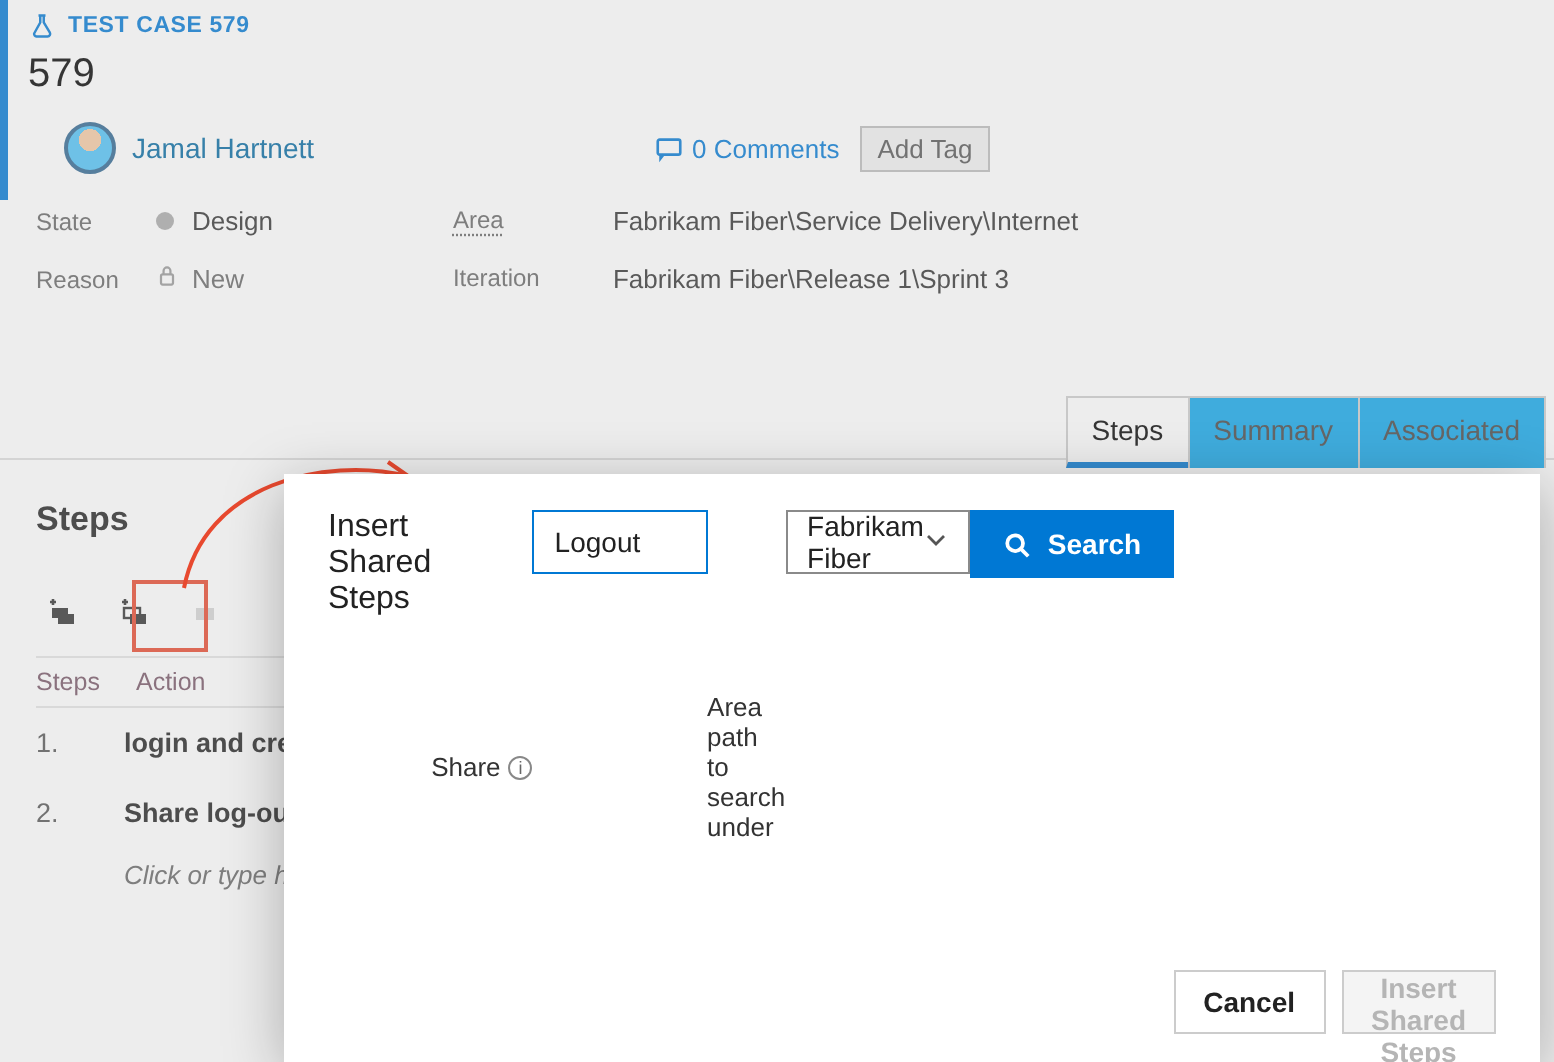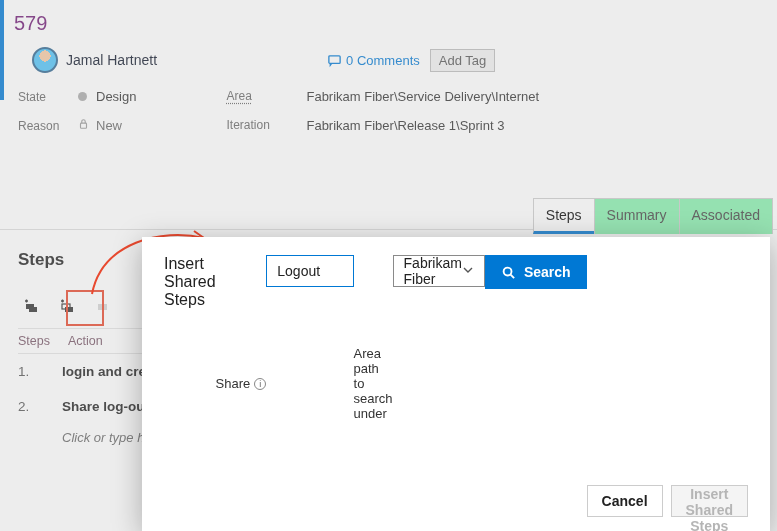--- a/index.html
+++ b/index.html
@@ -6,39 +6,39 @@
   body { width: 777px; height: 531px; overflow: hidden; background: #fff; position: relative; }
 
   .dim-overlay { position: absolute; inset: 0; background: rgba(190,190,190,0.28); pointer-events: none; z-index: 5; }
 
   .blue-bar { position: absolute; left: 0; top: 0; width: 4px; height: 100px; background: #0078d4; z-index: 2; }
 
   .header { padding-left: 14px; padding-top: 6px; position: relative; z-index: 1; }
   .breadcrumb { display:flex; align-items:center; gap:6px; color:#0078d4; font-size:11.5px; font-weight:600; letter-spacing:.3px; }
   .breadcrumb svg { width:14px; height:14px; }
   .title-row { display:flex; align-items:center; gap:14px; margin-top:6px; }
-  .wi-id { font-size:20px; color:#701a75; }
+  .wi-id { font-size:20px; color:#000000; }
   .wi-title { font-size:20px; color:#222; font-weight:400; }
 
   .assignee-row { display:flex; align-items:center; margin-top:12px; padding-left:18px;}
   .avatar { width:26px; height:26px; border-radius:50%; background: radial-gradient(circle at 50% 32%, #f6c9a2 0 30%, #4fc3f7 30% 100%); border:2px solid #2f6690; margin-right:8px;}
-  .assignee-name { font-size:14px; color:#0f172a; }
+  .assignee-name { font-size:14px; color:#0369a1; }
   .comments { margin-left:170px; color:#0078d4; font-size:13px; display:flex; align-items:center; gap:4px;}
   .add-tag { margin-left:10px; border:1px solid #bbb; background:#f0f0f0; padding:3px 8px; font-size:13px; color:#555;}
 
   .fields { display:flex; padding:16px 0 26px 18px; font-size:13px; color:#333; }
   .fcol { display:grid; grid-template-columns: 60px 18px auto; row-gap:14px; align-items:center;}
   .flabel { color:#666; font-size:12px; }
   .flabel.u { text-decoration: underline dotted; text-underline-offset: 3px; color:#666;}
   .dot { width:9px; height:9px; border-radius:50%; background:#aaa; display:inline-block;}
   .lock { color:#999; font-size:12px;}
   .rcol { margin-left:90px; display:grid; grid-template-columns: 80px auto; row-gap:14px;}
 
   .tabs { position:absolute; right:4px; top:198px; display:flex; font-size:14px; color:#444; z-index:1;}
-  .tab { padding:8px 12px; border:1px solid #ccc; border-bottom:none; background:#86efac; margin-left:-1px;}
+  .tab { padding:8px 12px; border:1px solid #ccc; border-bottom:none; background:#0ea5e9; margin-left:-1px;}
   .tab.active { border-bottom:3px solid #0078d4; color:#000; background:#fff;}
   .tabline { position:absolute; left:0; right:0; top:229px; height:1px; background:#ddd; z-index:0;}
 
   .steps-panel { position:absolute; left:18px; top:250px; right:18px; z-index:1;}
   .steps-title { font-size:17px; font-weight:600; color:#222; margin-bottom:24px;}
   .toolbar { display:flex; gap:10px; align-items:center; margin-bottom:10px;}
   .tbtn { width:26px; height:24px; display:flex; align-items:center; justify-content:center; color:#333;}
   .redbox { position:absolute; left:66px; top:290px; width:38px; height:36px; border:2.5px solid #e8492f; z-index:3;}
   .steps-head { display:flex; gap:14px; font-size:12.5px; color:#756; padding:5px 0; border-bottom:1px solid #e4e4e4; border-top:1px solid #e4e4e4;}
   .step-row { display:flex; gap:18px; padding:10px 0; font-size:13.5px; align-items:baseline;}
@@ -61,20 +61,26 @@
   .dlg-footer { margin-top:auto; display:flex; justify-content:flex-end; gap:8px;}
   .btn { height:32px; padding:0 14px; font-size:14px; border:1px solid #ccc; background:#fff; color:#222; cursor:pointer;font-weight:bold;}
   .btn.disabled { color:#b5b5b5; background:#f4f4f4; cursor:default;}
 </style>
 </head>
 <body>
 
 <div class="blue-bar"></div>
 
 <div class="header">
+  <div class="breadcrumb">
+    <svg viewBox="0 0 16 16" fill="none" stroke="#0078d4" stroke-width="1.4">
+        <path d="M6 2h4M7 2v4l-3.5 6.3A1.5 1.5 0 0 0 4.8 14h6.4a1.5 1.5 0 0 0 1.3-2.2L9 6V2"></path>
+      </svg>
+    <span>TEST CASE 579</span>
+  </div>
   <div class="title-row">
     <span class="wi-id">579</span>
   </div>
   <div class="assignee-row">
     <span class="avatar"></span>
     <span class="assignee-name">Jamal Hartnett</span>
     <span class="comments">
       <svg width="15" height="15" viewBox="0 0 16 16" fill="none" stroke="#0078d4" stroke-width="1.4">
           <rect x="2" y="3" width="12" height="8" rx="1"></rect>
           <path d="M5 11l-1.5 2V11"></path>

